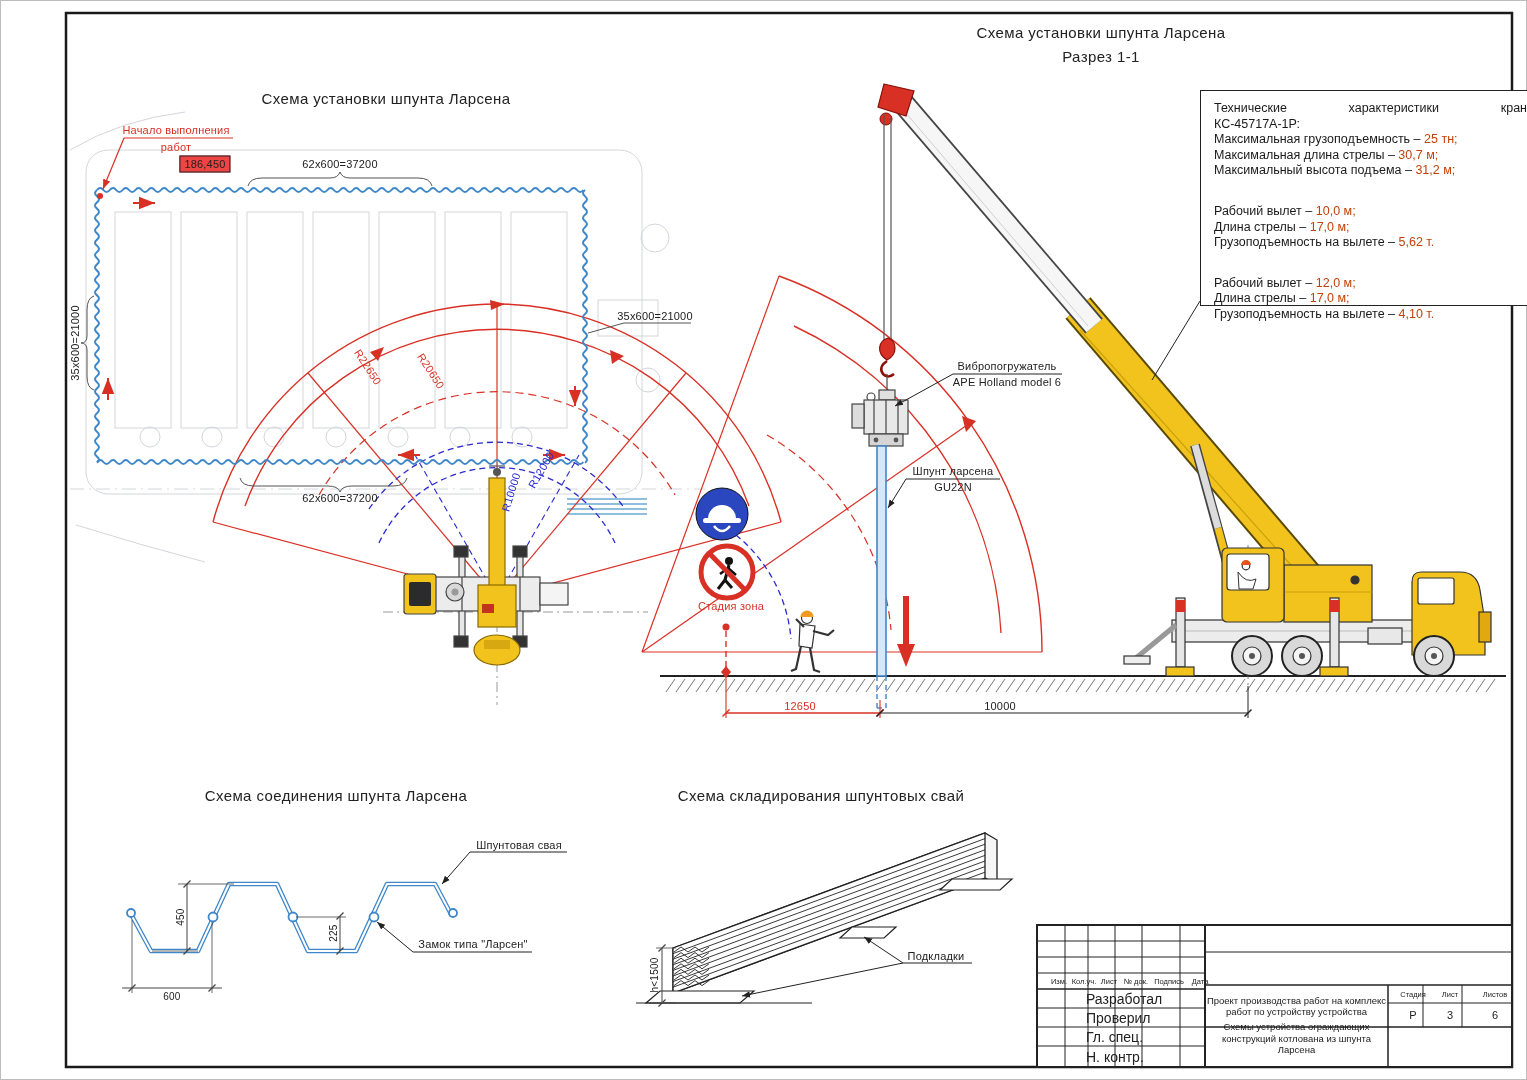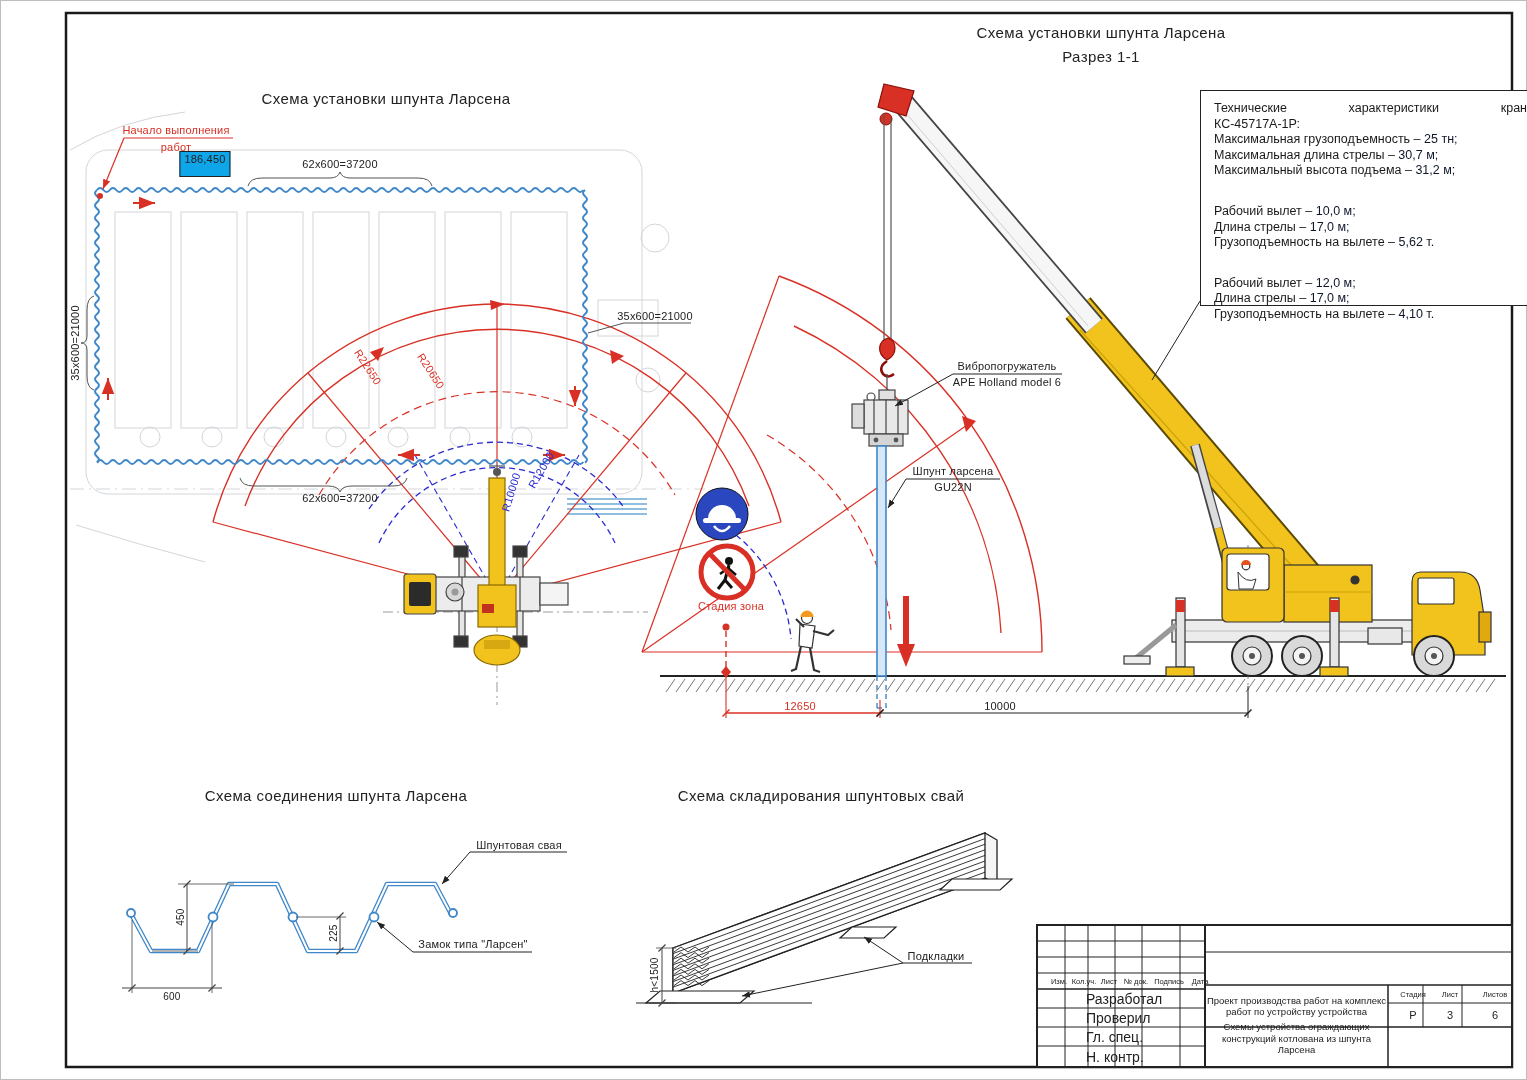--- a/index.html
+++ b/index.html
@@ -5,26 +5,26 @@
   html,body{margin:0;padding:0;background:#9a9a9a;}
   .sheet{position:relative;width:1527px;height:1080px;background:#fff;overflow:hidden;
          font-family:"Liberation Sans",sans-serif;color:#1a1a1a;}
   svg.draw{position:absolute;left:0;top:0;}
   .lbl{position:absolute;white-space:nowrap;font-size:11px;color:#222;
        transform:translate(-50%,-50%);letter-spacing:.2px;line-height:1.1;}
   .lg{font-size:15px;letter-spacing:.4px;}
   .sm{font-size:10px;}
   .red{color:#d93025;}
   .blue{color:#2b2bd0;}
-  .boxed{border:1.3px solid #222;background:#0ea5e9;padding:0 4px;line-height:15px;height:26px;
+  .boxed{border:1.3px solid #222;background:#ef4444;padding:0 4px;line-height:15px;height:17px;
          box-sizing:border-box;font-size:11px;}
   .specs{position:absolute;left:1200px;top:90px;width:348px;height:216px;border:1.6px solid #222;
          background:#fff;box-sizing:border-box;padding:10px 13px;font-size:12.5px;line-height:15.6px;}
   .sp-title{display:flex;justify-content:space-between;}
-  .specs .v{color:#0f172a;}
+  .specs .v{color:#c2410c;}
   .gap{margin-top:25px;}
   .cell{position:absolute;display:flex;align-items:center;justify-content:center;
         text-align:center;box-sizing:border-box;}
   .stamplbl{position:absolute;white-space:nowrap;transform:translate(-50%,-50%);font-size:7.5px;color:#222;padding-left:16px;}
   .role{position:absolute;white-space:nowrap;transform:translate(0,-50%);font-size:14px;color:#222;margin-left:46px;}
   .stval{font-size:11px;}
   .logo{font-size:23px;font-weight:800;color:#17a653;letter-spacing:1.5px;}
 </style>
 </head>
 <body>

